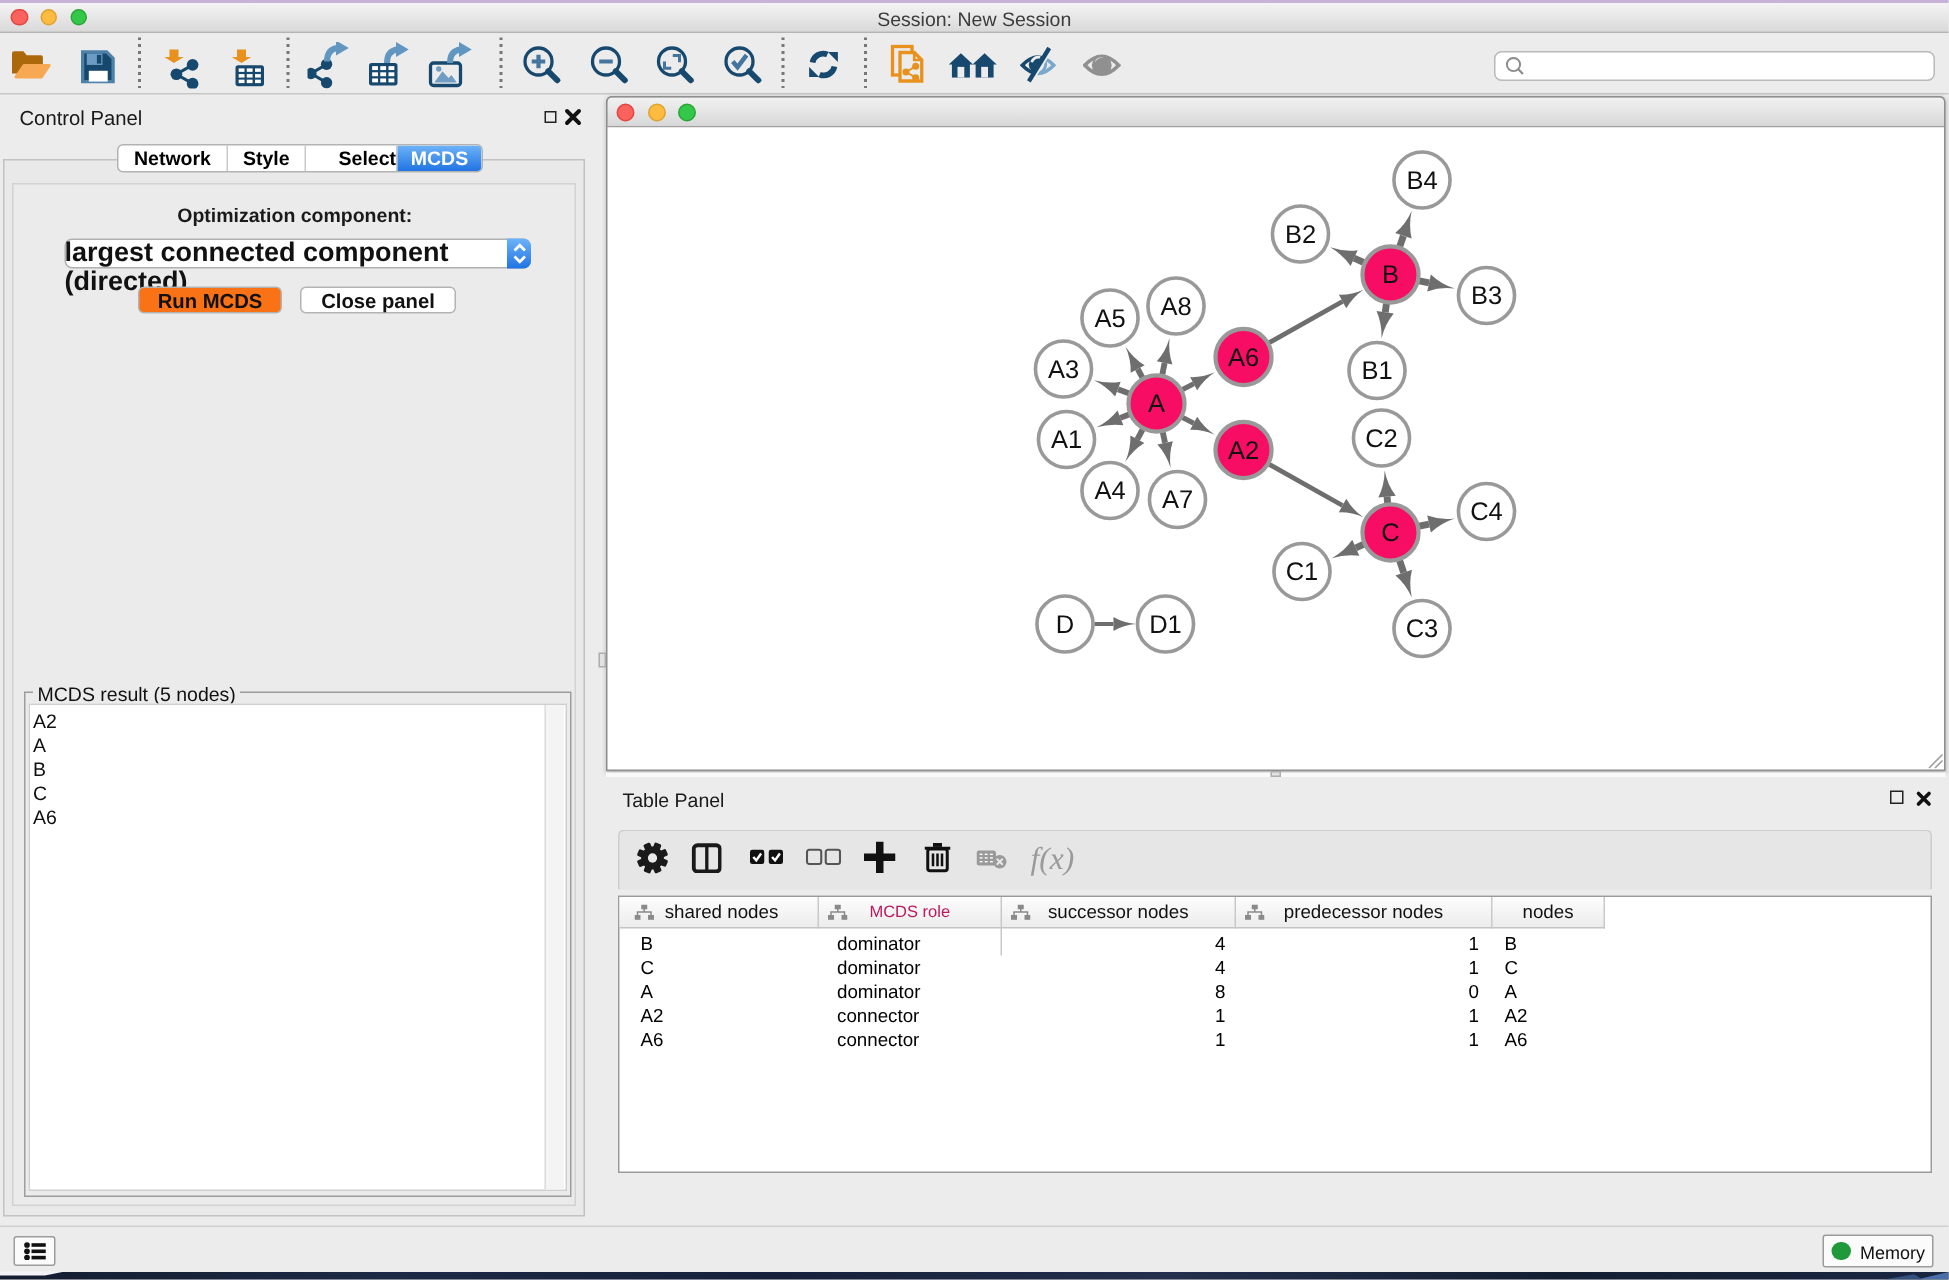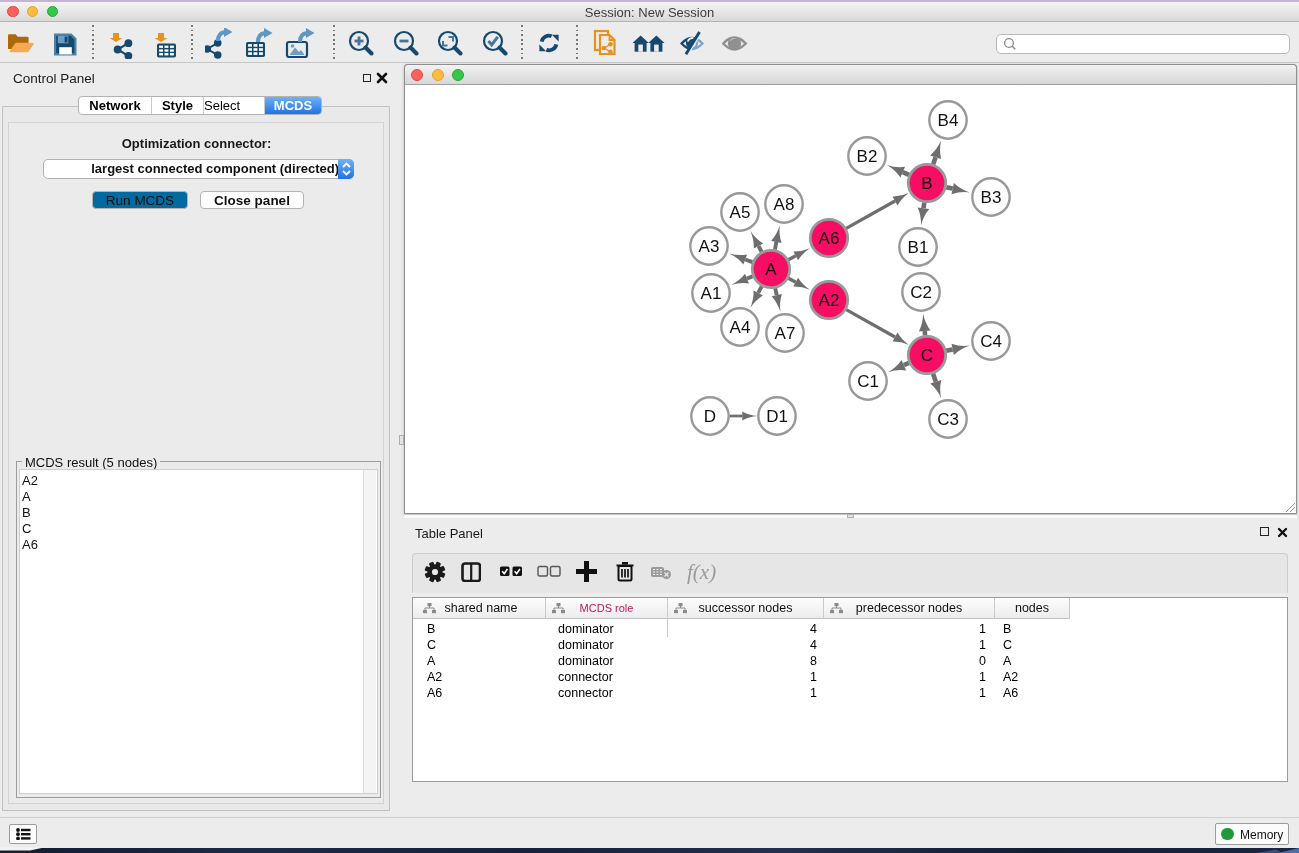--- a/index.html
+++ b/index.html
@@ -172,32 +172,32 @@
 <div class="abs" style="left:13px;top:71px;font-size:13.5px;color:#1a1a1a">Control Panel</div>
 <div class="abs" style="left:362.5px;top:73.5px;width:8.5px;height:8.5px;border:1.5px solid #222"></div>
 <svg class="abs" style="left:375px;top:71px" width="14" height="14" viewBox="0 0 14 14">
       <path d="M3 3 L11 11 M11 3 L3 11" stroke="#111" stroke-width="2.6" stroke-linecap="round"></path>
     </svg>
 <div class="abs" style="left:2px;top:106px;width:388px;height:705px;background:#e9e9e9;border:1px solid #c2c2c2"></div>
 <div class="abs" style="left:8px;top:122px;width:376px;height:682px;background:#ebebeb;border:1px solid #d2d2d2"></div>
 <div class="abs" style="left:78px;top:96px;width:244px;height:19px;background:#fff;border:1px solid #b3b3b3;border-radius:4px;overflow:hidden;display:flex">
       <div style="width:73px;border-right:1px solid #c9c9c9;text-align:center;font-size:13px;font-weight:bold;line-height:18px">Network</div>
       <div style="width:52px;border-right:1px solid #c9c9c9;text-align:center;font-size:13px;font-weight:bold;line-height:18px">Style</div>
-      <div style="width:61px;border-right:1px solid #c9c9c9;text-align:left;font-size:13px;font-weight:normal;line-height:18px">Select</div>
+      <div style="width:61px;border-right:1px solid #c9c9c9;text-align:right;font-size:13px;font-weight:bold;line-height:18px">Select</div>
       <div style="flex:1;background:linear-gradient(#6db3f8,#2173e3);color:#fff;text-align:center;font-size:13px;font-weight:bold;line-height:18px">MCDS</div>
     </div>
-<div class="abs" style="left:8px;top:136px;width:377px;text-align:center;font-size:13px;color:#1a1a1a;font-weight:bold">Optimization connector:</div>
+<div class="abs" style="left:8px;top:136px;width:377px;text-align:center;font-size:13px;color:#1a1a1a;font-weight:bold">Optimization component:</div>
 <div class="abs" style="left:43px;top:159px;width:311px;height:20px;background:#fff;border:1px solid #b0b0b0;border-radius:5px"></div>
-<div class="abs" style="left:43px;top:159px;width:296px;height:20px;text-align:right;font-size:13px;font-weight:bold;line-height:19px;color:#111">largest connected component (directed)</div>
+<div class="abs" style="left:43px;top:159px;width:296px;height:20px;text-align:left;font-size:18px;font-weight:bold;line-height:19px;color:#111">largest connected component (directed)</div>
 <div class="abs" style="left:338px;top:159px;width:16px;height:20px;background:linear-gradient(#6db3f8,#2173e3);border-radius:0 5px 5px 0"></div>
 <svg class="abs" style="left:339.5px;top:161px" width="13" height="16" viewBox="0 0 13 16">
       <path d="M3 6 L6.5 2.5 L10 6" fill="none" stroke="#fff" stroke-width="1.8"></path>
       <path d="M3 10 L6.5 13.5 L10 10" fill="none" stroke="#fff" stroke-width="1.8"></path>
     </svg>
-<div class="abs" style="left:92px;top:191px;width:96px;height:18px;background:#0369a1;border:1px solid #b3b3b3;border-radius:4px;text-align:center;font-size:13.5px;line-height:17px;color:#111;font-weight:normal">Run MCDS</div>
+<div class="abs" style="left:92px;top:191px;width:96px;height:18px;background:#f97316;border:1px solid #b3b3b3;border-radius:4px;text-align:center;font-size:13.5px;line-height:17px;color:#111;font-weight:bold">Run MCDS</div>
 <div class="abs" style="left:200px;top:191px;width:104px;height:18px;background:#fff;border:1px solid #b3b3b3;border-radius:4px;text-align:center;font-size:13.5px;line-height:17px;color:#111;font-weight:bold">Close panel</div>
 <div class="abs" style="left:16px;top:461px;width:365px;height:337px;border:1px solid #9d9d9d"></div>
 <div class="abs" style="left:22px;top:455px;background:#ebebeb;padding:0 3px;font-size:13px;color:#111">MCDS result (5 nodes)</div>
 <div class="abs" style="left:19px;top:469px;width:359px;height:325px;background:#fff;border:1px solid #cfcfcf"></div>
 <div class="abs" style="left:363px;top:470px;width:13px;height:323px;background:#f4f4f4;border-left:1px solid #dcdcdc"></div>
 <div class="abs" style="left:22px;top:473px;font-size:13px;line-height:16px;color:#111">A2<br>A<br>B<br>C<br>A6</div>
 <div class="abs" style="left:404px;top:64px;width:893px;height:450px;background:#fff;border:1px solid #8f8f8f;border-radius:4px 4px 0 0;box-shadow:0 1px 3px rgba(0,0,0,0.25)"></div>
 <div class="abs" style="left:404px;top:514.5px;width:893px;height:3.5px;background:#fafafa"></div>
 <div class="abs" style="left:404px;top:64px;width:893px;height:21px;background:linear-gradient(#f2f2f2,#d7d7d7);border:1px solid #8f8f8f;border-radius:4px 4px 0 0;border-bottom:1px solid #9f9f9f"></div>
 <div class="abs" style="left:411px;top:68.5px;width:12px;height:12px;border-radius:50%;background:#fb625d;border:0.6px solid #e2463f"></div>
@@ -350,21 +350,21 @@
       <rect x="9.0" y="6.5" width="1.9" height="0.9" fill="#fff"></rect>
       <rect x="2.1" y="9.0" width="1.9" height="0.9" fill="#fff"></rect>
       <rect x="5.5" y="9.0" width="1.9" height="0.9" fill="#fff"></rect>
       <rect x="9.0" y="9.0" width="1.9" height="0.9" fill="#fff"></rect>
       <circle cx="15.5" cy="9.5" r="4.5" fill="#9a9a9a"></circle>
       <path d="M13.5 7.5 l4 4 M17.5 7.5 l-4 4" stroke="#e9e9e9" stroke-width="1.3"></path>
     </svg>
 <div class="abs" style="left:687px;top:560px;font-size:21px;color:#9a9a9a;font-family:'Liberation Serif',serif;font-style:italic">f(x)</div>
 <div class="abs" style="left:412px;top:597px;width:876px;height:185px;background:#fff;border:1px solid #9b9b9b"></div>
 <div class="abs" style="left:413px;top:598px;width:657px;height:21px;background:linear-gradient(#fdfdfd,#ececec);border-bottom:1px solid #c4c4c4"></div>
-<div class="abs" style="left:417px;top:598px;width:129px;height:21px;border-right:1px solid #c9c9c9;text-align:center;font-size:12.5px;line-height:20px;color:#111">shared name</div>
+<div class="abs" style="left:417px;top:598px;width:129px;height:21px;border-right:1px solid #c9c9c9;text-align:center;font-size:12.5px;line-height:20px;color:#111">shared nodes</div>
 <svg class="abs" style="left:423px;top:603px" width="13" height="11" viewBox="0 0 13 11">
       <g fill="#8a8a8a">
         <rect x="4.5" y="0" width="4" height="3.2"></rect>
         <rect x="0" y="7" width="4" height="3.2"></rect>
         <rect x="9" y="7" width="4" height="3.2"></rect>
       </g>
       <path d="M6.5 3 v2 M2 7 V5 h9 v2" fill="none" stroke="#8a8a8a" stroke-width="1"></path>
     </svg>
 <div class="abs" style="left:546px;top:598px;width:122px;height:39px;border-right:1px solid #c9c9c9;text-align:center;font-size:11px;line-height:20px;color:#be185d">MCDS role</div>
 <svg class="abs" style="left:552px;top:603px" width="13" height="11" viewBox="0 0 13 11">

